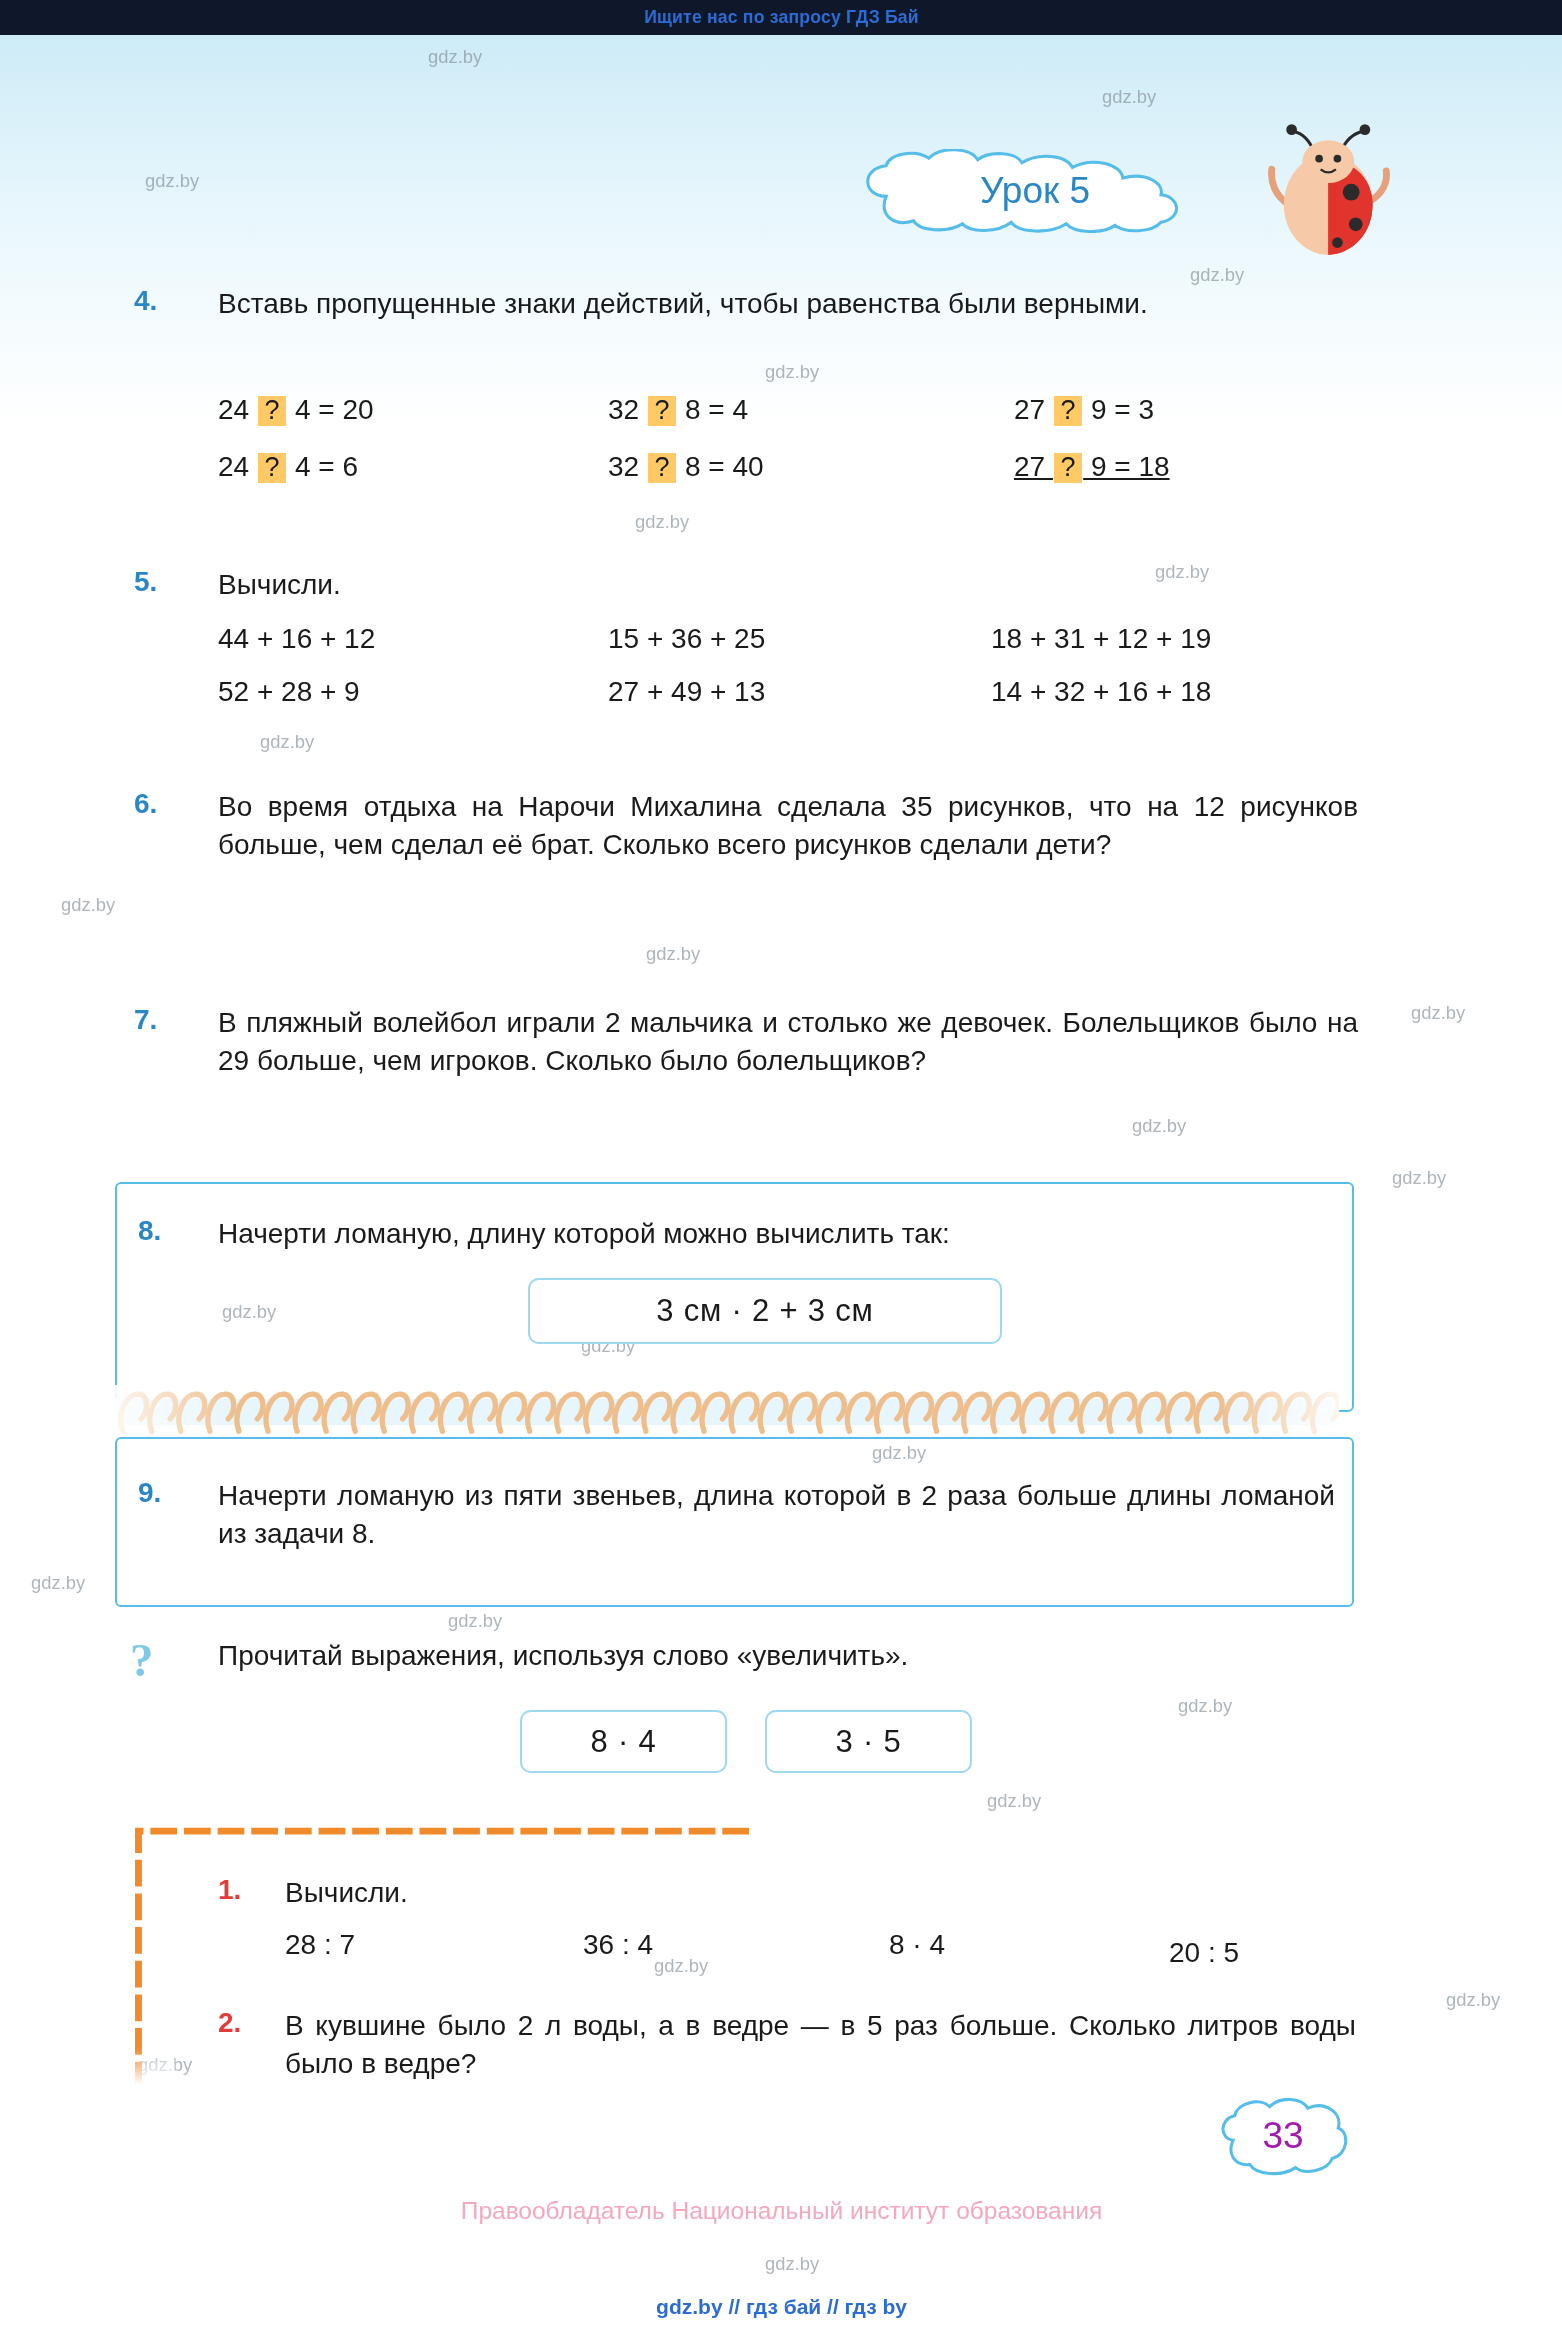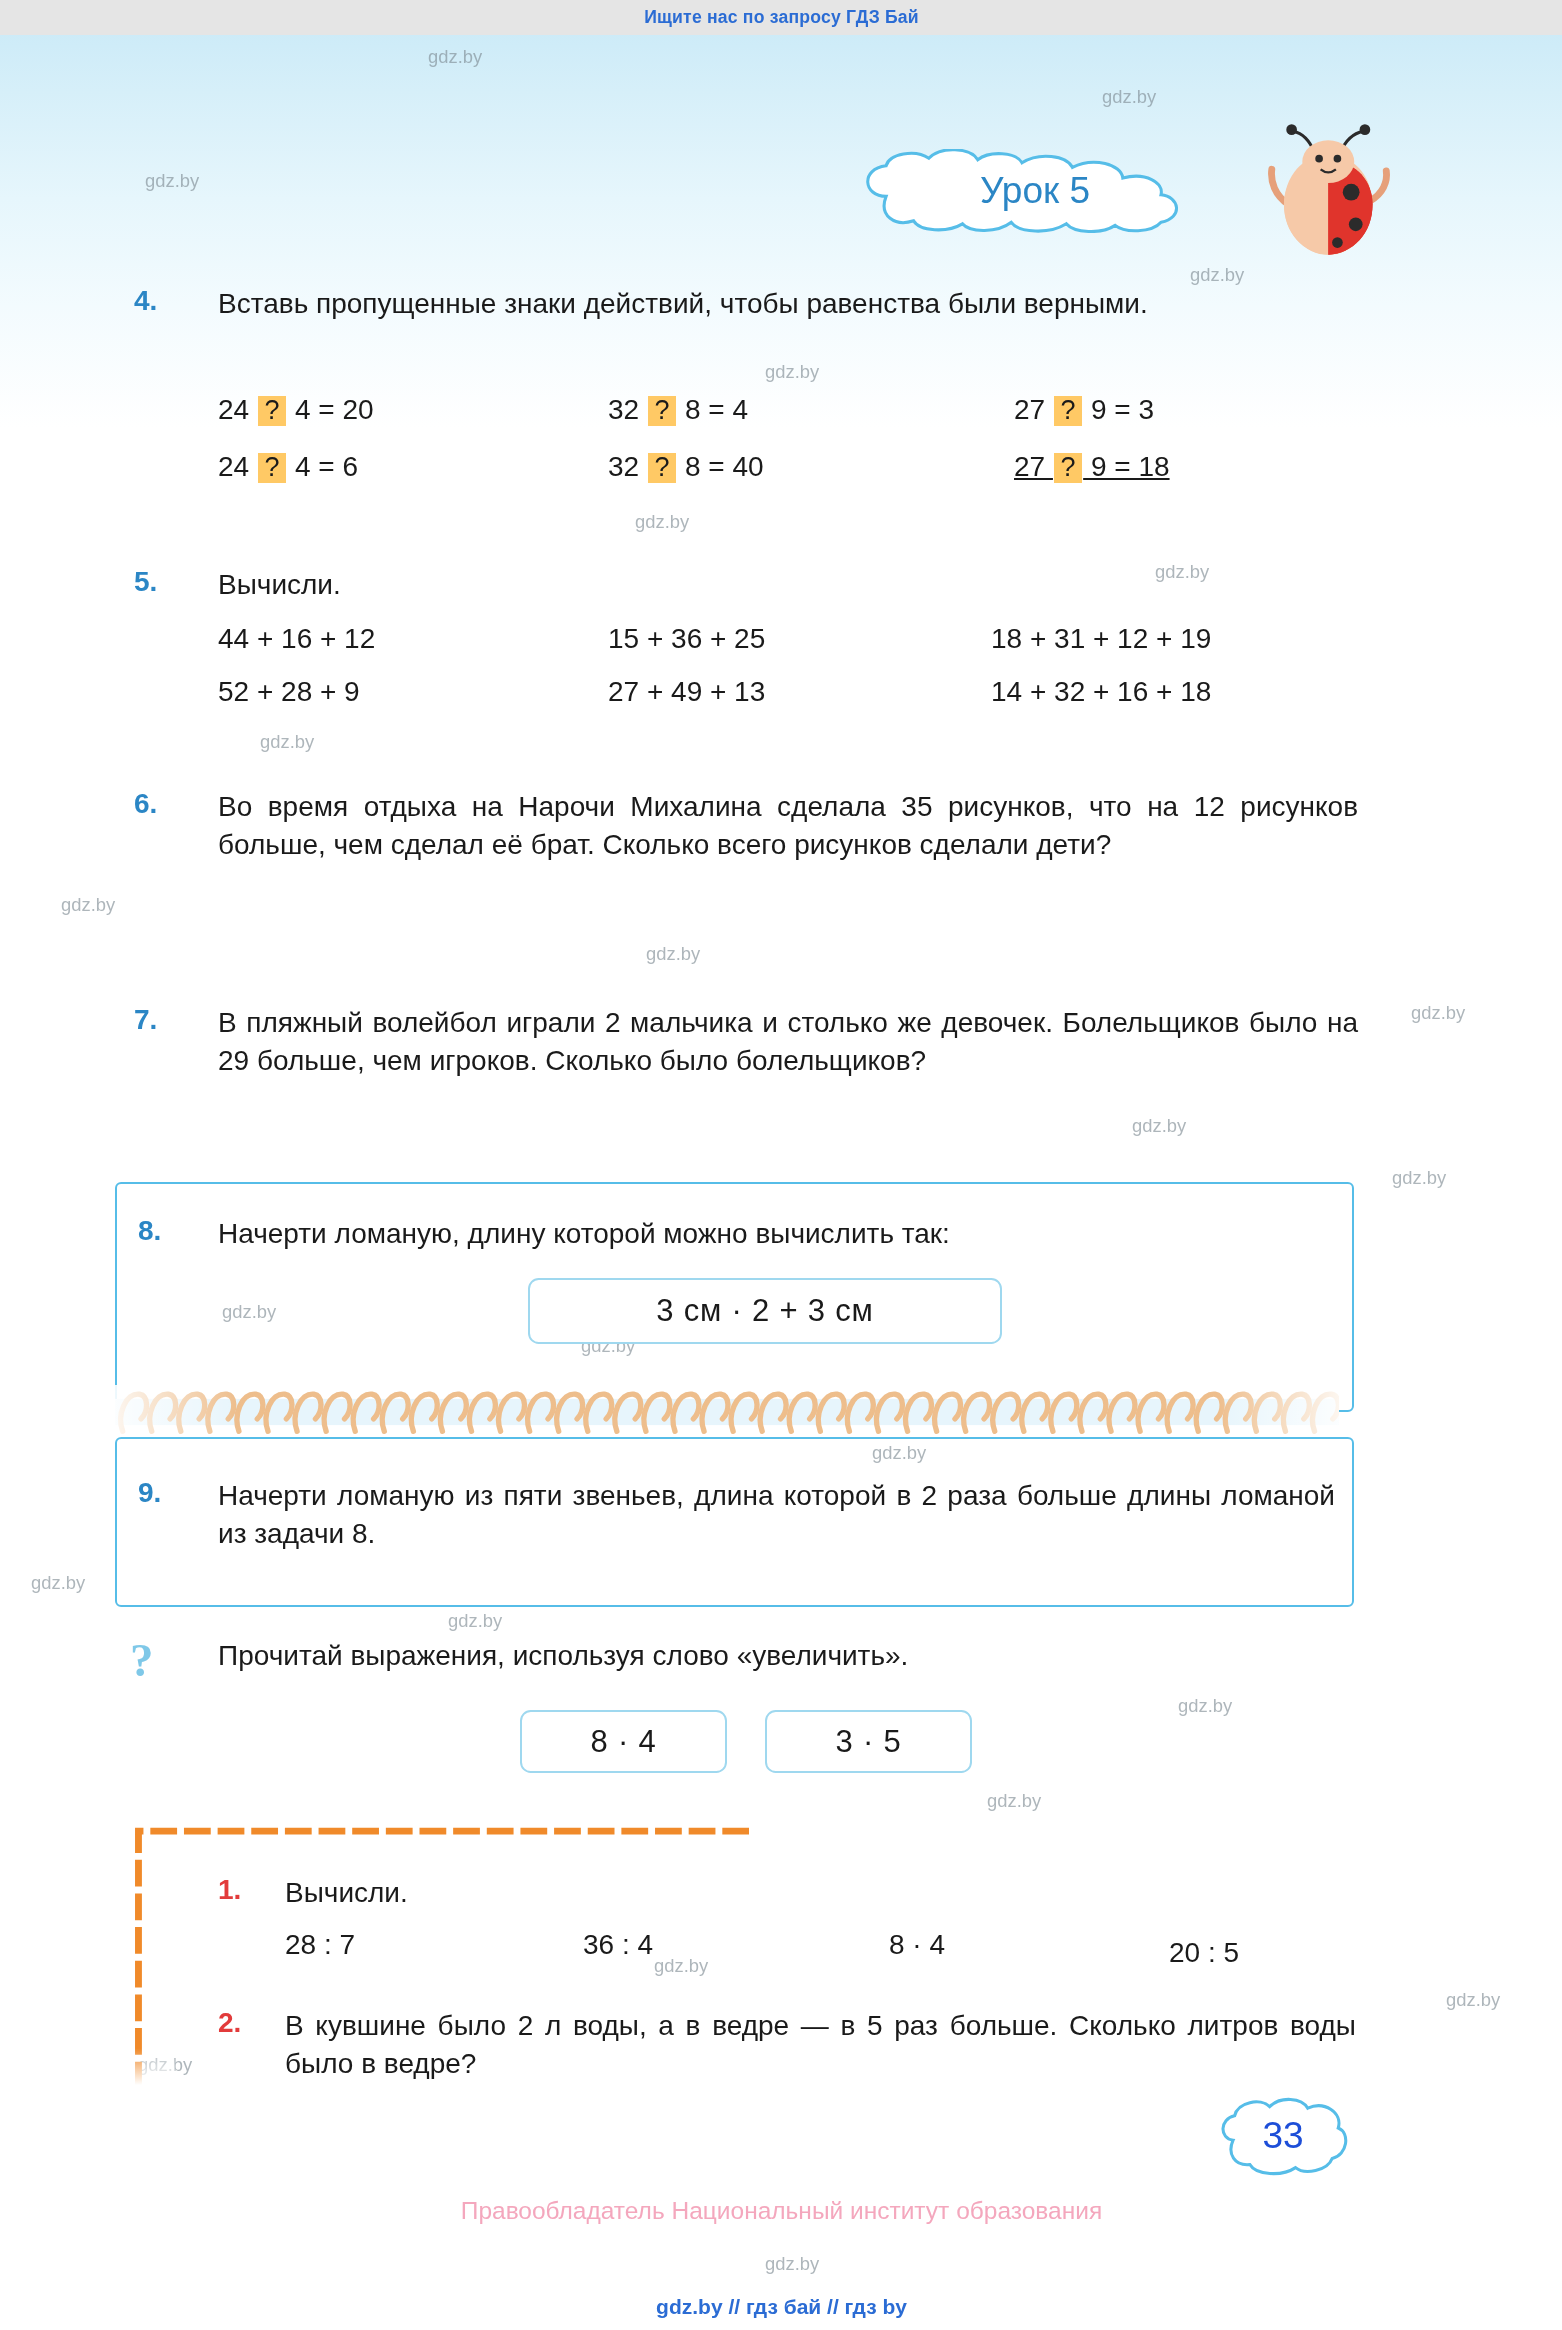--- a/index.html
+++ b/index.html
@@ -30,21 +30,21 @@
         #ffffff 100%);
   }
 
   .top-banner {
     position: absolute;
     left: 0; top: 0;
     width: 1563px;
     text-align: center;
     font-size: 17.6px;
     color: #2b6cd4;
-    background: #e5e5e5;
+    background: #0f172a;
     padding-top: 6.9px;
     padding-bottom: 6.9px;
     font-weight: bold;
     letter-spacing: 0.2px;
   }
 
   .wm {
     position: absolute;
     color: #7d8a92;
     opacity: 0.62;
@@ -188,21 +188,21 @@
     top: 2096px;
     width: 134px;
     height: 80px;
   }
   .page-num .num {
     position: absolute;
     left: 0; top: 0;
     width: 134px; height: 80px;
     display: flex; align-items: center; justify-content: center;
     font-size: 37px;
-    color: #1d4ed8;
+    color: #a21caf;
   }
 
   .copyright {
     position: absolute;
     left: 0;
     top: 2197px;
     width: 1563px;
     text-align: center;
     font-size: 24.5px;
     color: #f4a7bd;

